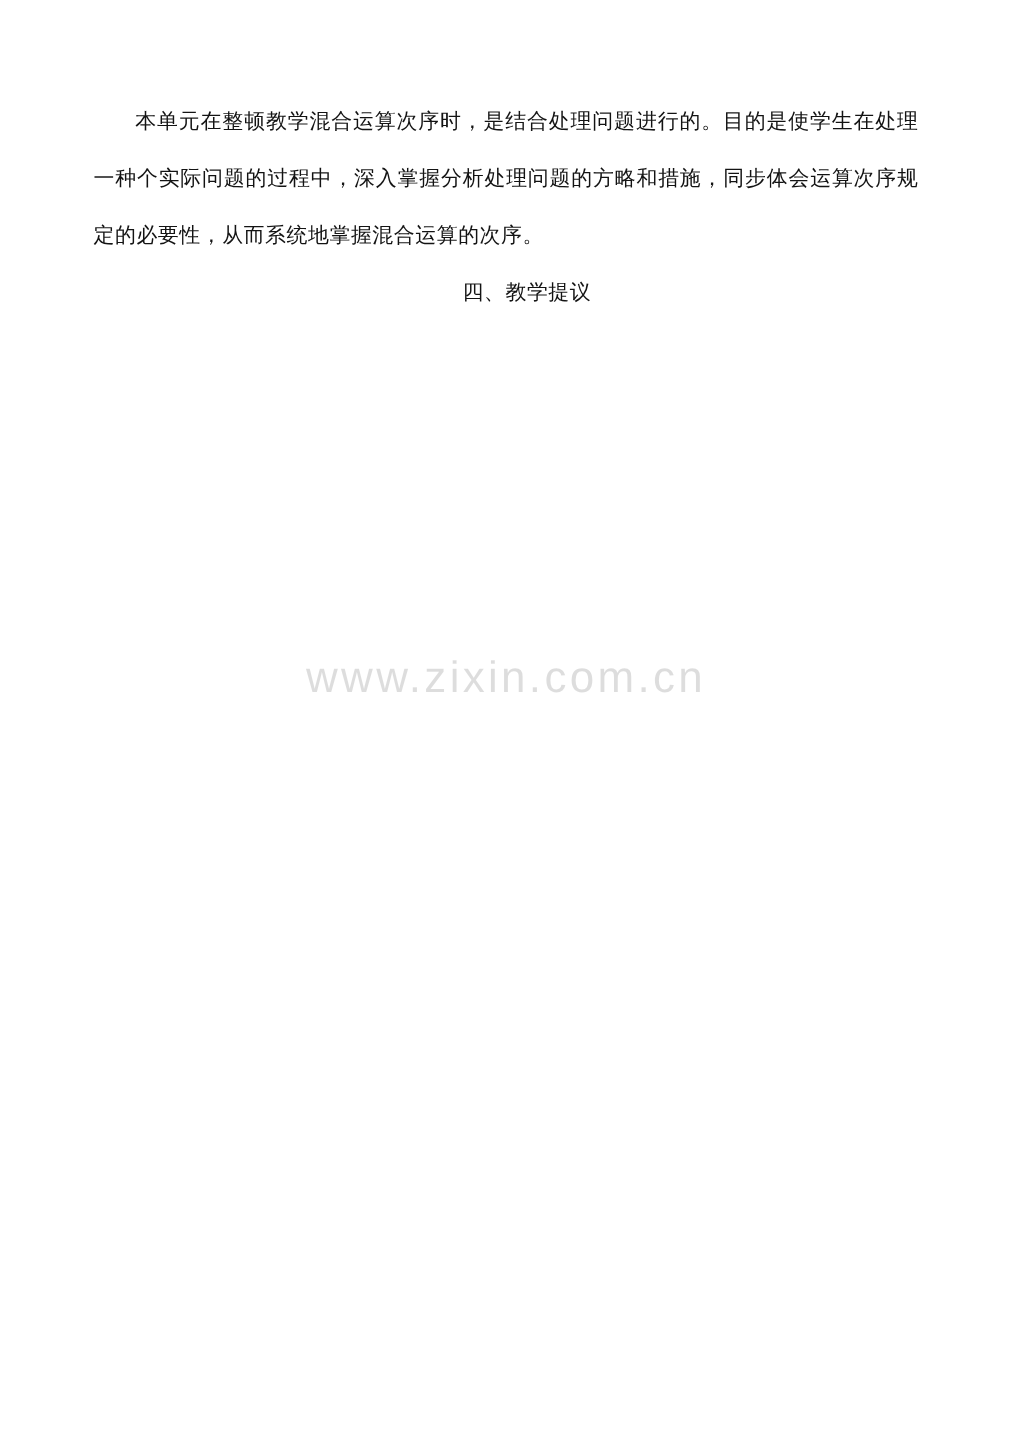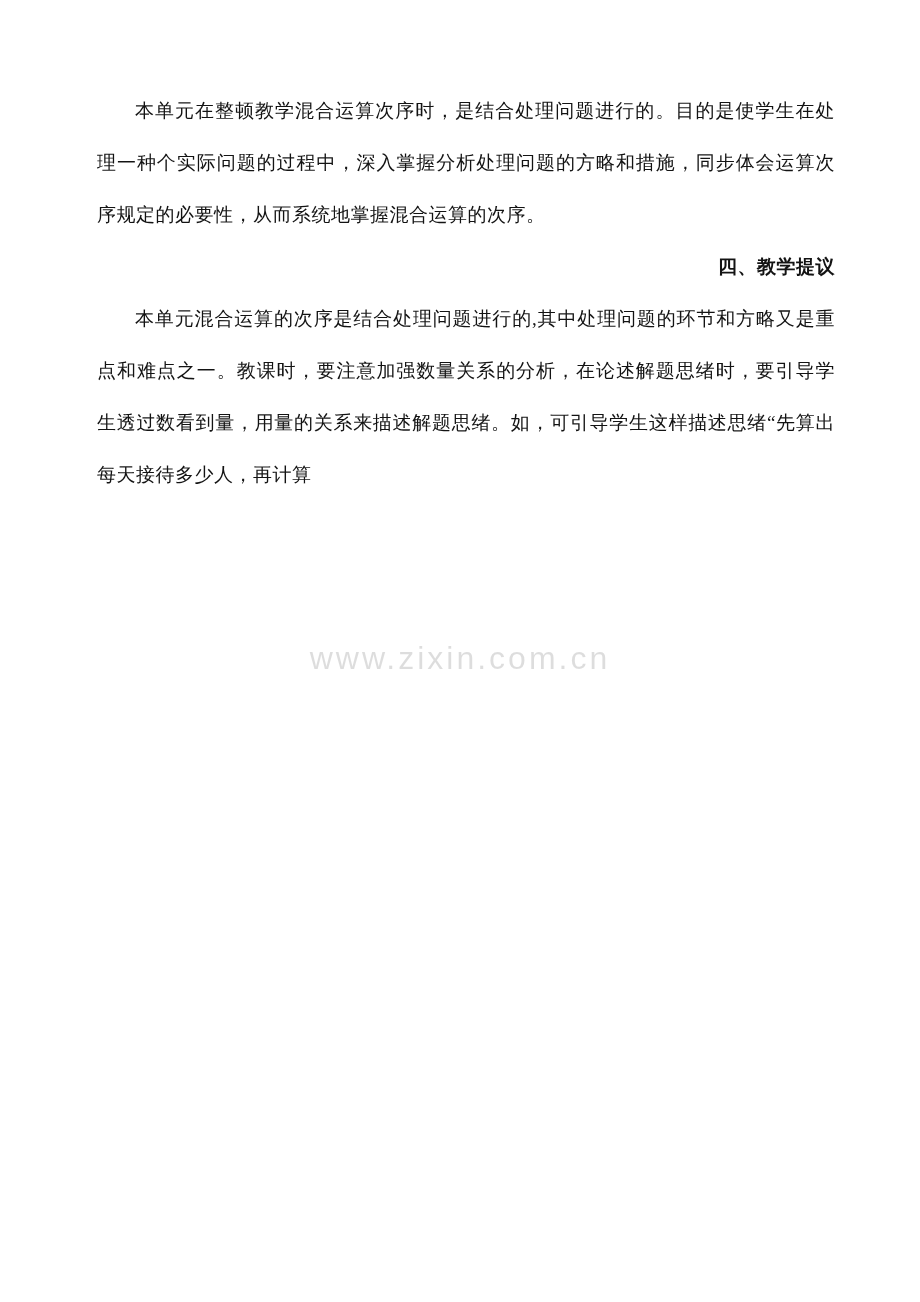--- a/index.html
+++ b/index.html
@@ -24,33 +24,32 @@
     z-index: 2;
   }
   .para {
     font-size: 19px;
     line-height: 52px;
     color: #131313;
     text-align: justify;
     text-indent: 2em;
     letter-spacing: 0.5px;
     word-break: break-all;
-    margin-left: 12px;
   }
   .para.heading {
-    font-weight: bold;
-    text-align: right;
+    font-weight: normal;
+    text-align: center;
   }
   .watermark {
     position: absolute;
-    top: 640px;
+    top: 594px;
     left: 50%;
     transform: translateX(-50%);
     font-family: "Liberation Sans", "DejaVu Sans", sans-serif;
-    font-size: 32px;
+    font-size: 40px;
     color: #000000;
     opacity: 0.13;
     letter-spacing: 3px;
     white-space: nowrap;
     z-index: 0;
     pointer-events: none;
     user-select: none;
   }
 </style>
 </head>
@@ -62,15 +61,14 @@
   <div class="content">
     <p class="para">本单元在整顿教学混合运算次序时，是结合处理问题进行的。目的是使学生在处理一种个实际问题的过程中，深入掌握分析处理问题的方略和措施，同步体会运算次序规定的必要性，从而系统地掌握混合运算的次序。</p>
 
 
 
     <p class="para heading">四、教学提议</p>
 
 
 
 
-    <p class="para">本单元混合运算的次序是结合处理问题进行的,其中处理问题的环节和方略又是重点和难点之一。教课时，要注意加强数量关系的分析，在论述解题思绪时，要引导学生透过数看到量，用量的关系来描述解题思绪。如，可引导学生这样描述思绪“先算出每天接待多少人，再计算</p>
   </div>
 </div>
 
 </body></html>

